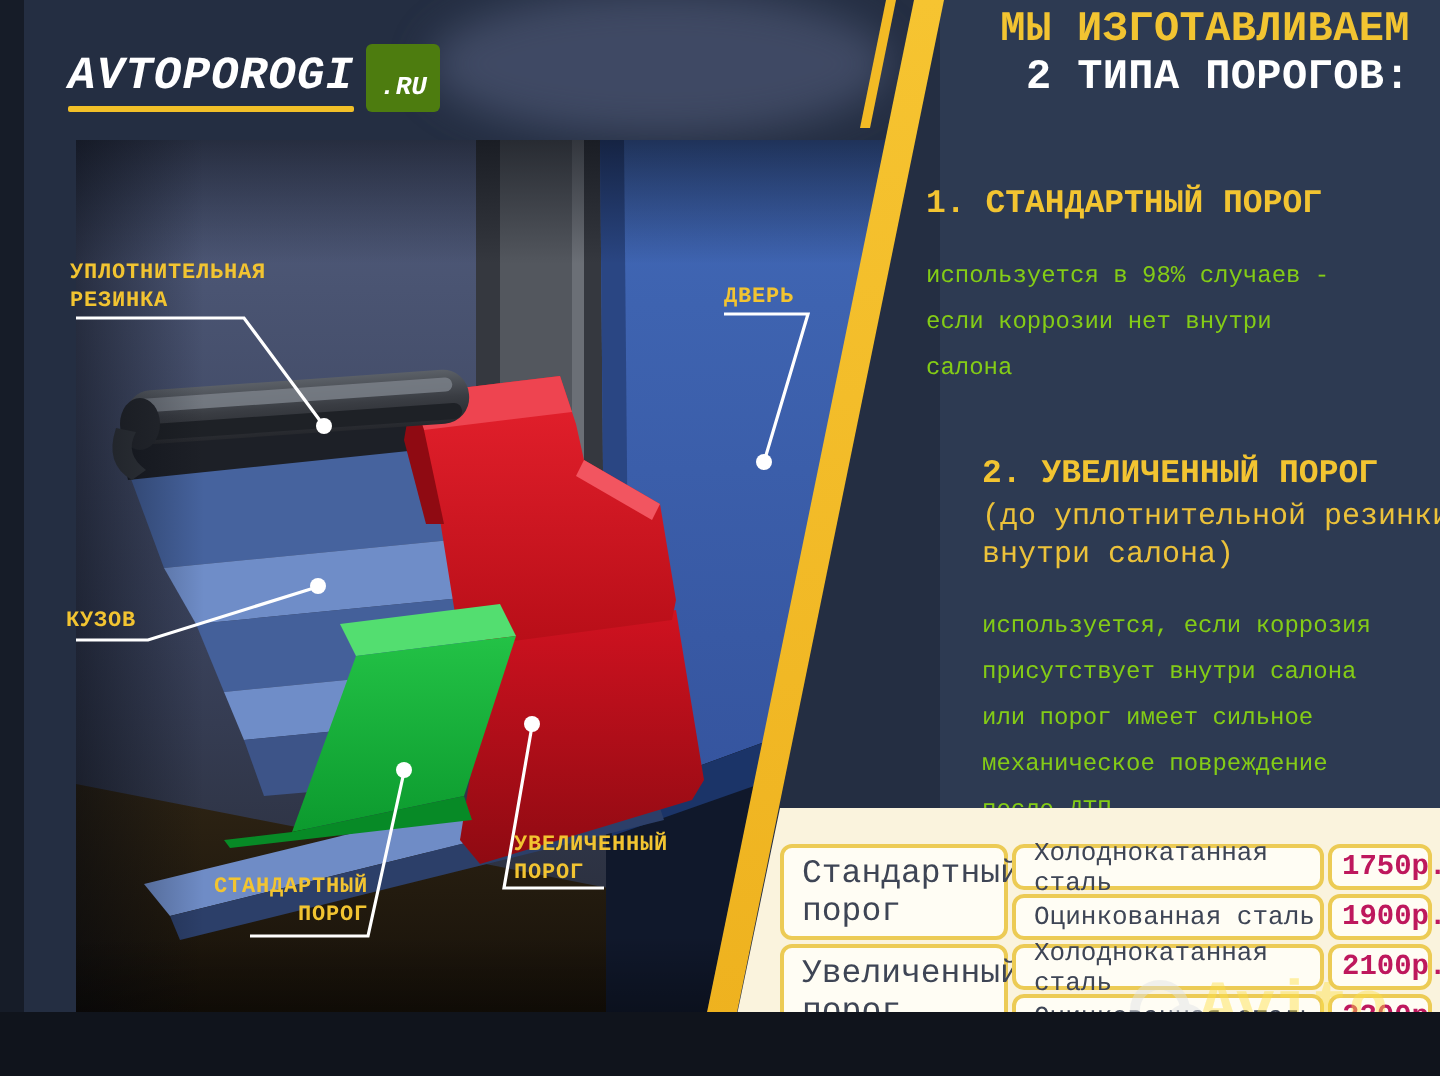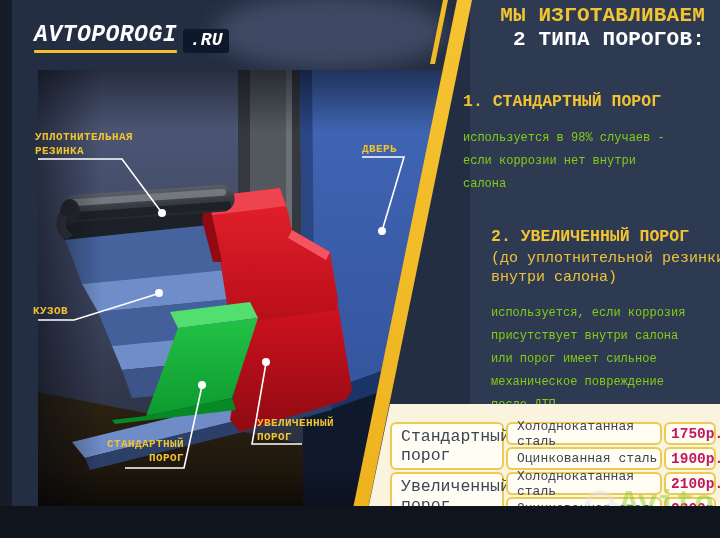--- a/index.html
+++ b/index.html
@@ -8,22 +8,22 @@
   .canvas *{box-sizing:border-box;}
   svg.scene{position:absolute;inset:0;display:block;}
   .pre{white-space:pre-line;}
 
   
   .logo{position:absolute;left:34px;top:22px;display:flex;align-items:flex-end;z-index:30;}
   .logo-main{display:flex;flex-direction:column;}
   .logo-brand{font-size:23px;font-weight:800;font-style:italic;color:#ffffff;
     letter-spacing:.5px;line-height:26px;}
   .logo-bar{height:3px;background:#f2c028;margin-top:2px;border-radius:1px;}
-  .logo-tld{background:#0f172a;color:#ffffff;font-size:18px;font-weight:800;
-    font-style:italic;padding:5px 7px 6px;border-radius:3px;margin-left:6px;line-height:13px;}
+  .logo-tld{background:#4d7c0f;color:#ffffff;font-size:13px;font-weight:800;
+    font-style:italic;padding:15px 7px 6px;border-radius:3px;margin-left:6px;line-height:13px;}
 
   
   .diagram-label{position:absolute;z-index:20;font-size:11px;font-weight:700;
     color:#f2c431;letter-spacing:.4px;line-height:14px;}
   .lbl-seal{left:35px;top:130px;}
   .lbl-door{left:362px;top:142px;}
   .lbl-body{left:33px;top:304px;}
   .lbl-standard{left:88px;top:437px;width:96px;text-align:right;}
   .lbl-extended{left:257px;top:416px;}
 
@@ -45,22 +45,22 @@
     clip-path:polygon(50px 0,380px 0,380px 125px,24px 125px);}
   .price-table{position:absolute;left:50px;top:18px;display:grid;
     grid-template-columns:114px 156px 52px;grid-auto-rows:23px;gap:2px;}
   .cell{background:#fffdf4;border:2px solid #eccb55;border-radius:6px;
     display:flex;align-items:center;color:#3e4555;}
   .cell-group{grid-row:span 2;font-size:16.5px;line-height:19px;padding-left:9px;}
   .cell-material{font-size:13px;padding-left:9px;}
   .cell-price{font-size:14.5px;font-weight:800;color:#be185d;padding-left:5px;}
 
   
-  .watermark{position:absolute;left:585px;top:486px;display:flex;align-items:center;
-    opacity:.45;color:#84cc16;z-index:40;pointer-events:none;}
+  .watermark{position:absolute;left:565px;top:486px;display:flex;align-items:center;
+    opacity:.45;color:#fde047;z-index:40;pointer-events:none;}
   .wm-circle{width:30px;height:30px;border:5px solid #dfe2e6;border-radius:50%;}
   .wm-circle.c2{width:20px;height:20px;margin-left:-12px;margin-top:14px;}
   .wm-text{font-size:33px;font-weight:700;margin-left:-4px;letter-spacing:-1px;}
 </style>
 </head>
 <body>
 
 <div class="canvas">
 
   <svg class="scene" viewBox="0 0 720 538">

